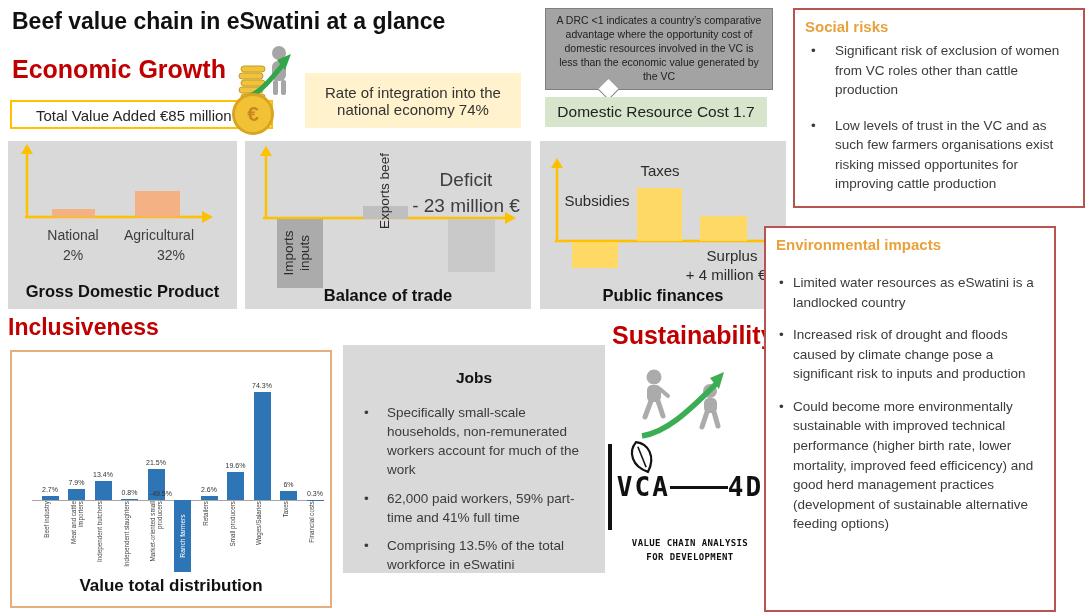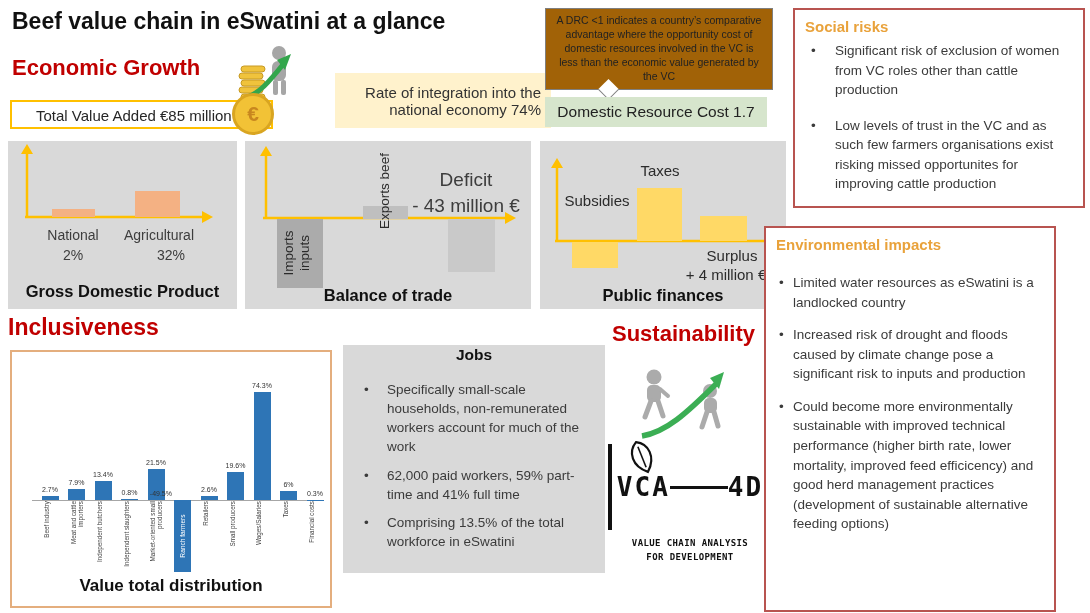--- a/index.html
+++ b/index.html
@@ -3,31 +3,31 @@
 <meta charset="utf-8">
 <style>
   html,body { margin:0; padding:0; background:#fff; }
   .canvas {
     position:relative; width:1090px; height:613px; background:#ffffff;
     font-family:"Liberation Sans", sans-serif; overflow:hidden; color:#262626;
   }
   .abs { position:absolute; }
 
   .main-title { left:12px; top:8px; font-size:23px; font-weight:bold; color:#111; }
-  .red-heading { color:#C00000; font-weight:bold; font-size:22px; }
+  .red-heading { color:#C00000; font-weight:bold; font-size:25px; }
 
   
   .tva-box { left:10px; top:100px; width:263px; height:29px; background:#fff;
     border:2px solid #FFC000; font-size:15px; color:#262626; line-height:27px; padding-left:24px; box-sizing:border-box; }
   .euro-coin { left:232px; top:93px; width:42px; height:42px; border-radius:50%;
     background:#F2C236; border:3px solid #D9A521; box-sizing:border-box;
     text-align:center; line-height:36px; font-size:21px; font-weight:bold; color:#C8871F; }
   .rate-box { left:305px; top:73px; width:216px; height:55px; background:#FFF2CC;
-    font-size:15px; color:#333; text-align:right; display:flex; align-items:center; justify-content:center; padding:0 10px; box-sizing:border-box;margin-left:30px; }
-  .drc-callout { left:545px; top:8px; width:228px; height:82px; background:#a16207;
+    font-size:15px; color:#333; text-align:center; display:flex; align-items:center; justify-content:center; padding:0 10px; box-sizing:border-box; }
+  .drc-callout { left:545px; top:8px; width:228px; height:82px; background:#a3a3a3;
     border:1px solid #7f7f7f; font-size:10.5px; line-height:1.32; color:#222;
     text-align:center; display:flex; align-items:center; justify-content:center; padding:2px 8px; box-sizing:border-box; }
   .callout-tip { position:absolute; left:55px; bottom:-8px; width:14px; height:14px; background:#fff;
     border-right:1px solid #7f7f7f; border-bottom:1px solid #7f7f7f; transform:rotate(45deg); }
   .drc-box { left:545px; top:97px; width:222px; height:30px; background:#D6E5CC;
     font-size:15.5px; color:#222; text-align:center; line-height:30px; }
 
   
   .panel { background:#D9D9D9; }
   .panel-title { position:absolute; left:0; width:100%; text-align:center; font-weight:bold; font-size:16.5px; color:#111; }
@@ -38,21 +38,21 @@
   .risk-box { background:#fff; border:2px solid #B85450; box-sizing:border-box; padding:8px 12px 6px 10px; }
   .risk-title { color:#E9A23B; font-weight:bold; font-size:15px; margin-bottom:6px; }
   .b-item { position:relative; font-size:13.5px; color:#3b3b3b; line-height:1.45; }
   .social .b-item { padding-left:30px; margin-bottom:16px; }
   .social .b-item::before { content:"\2022"; position:absolute; left:6px; }
   .env .b-item { padding-left:17px; margin-bottom:13px; }
   .env .b-item::before { content:"\2022"; position:absolute; left:3px; }
   .env .risk-title { margin-bottom:20px; }
 
   
-  .jobs-box { left:343px; top:345px; width:262px; height:228px; background:#D9D9D9; box-sizing:border-box; padding:1px 12px; }
+  .jobs-box { left:343px; top:345px; width:262px; height:228px; background:#D9D9D9; box-sizing:border-box; padding:24px 12px; }
   .jobs-title { text-align:center; font-weight:bold; font-size:15.5px; color:#111; margin-bottom:16px; }
   .jobs-box .b-item { padding-left:32px; margin-bottom:2px; line-height:1.42;margin-top:9px; }
   .jobs-box .b-item::before { content:"\2022"; position:absolute; left:9px; }
 
   
   .va-box { left:10px; top:350px; width:322px; height:258px; background:#fff;
     border:2px solid #E4AE7E; box-sizing:border-box; }
   #va-chart { position:absolute; left:2px; top:8px; width:316px; height:218px; }
   .va-axis { position:absolute; left:18px; top:140px; width:292px; height:1px; background:#A6A6A6; }
   .va-bar { position:absolute; background:#2E75B6; }
@@ -136,21 +136,21 @@
       <line x1="18" y1="77" x2="262" y2="77" stroke="#FFC000" stroke-width="2.5"></line>
       <polygon points="271,77 260,71 260,83" fill="#FFC000"></polygon>
       <rect x="32" y="78" width="46" height="69" fill="#ABABAB"></rect>
       <rect x="118" y="65" width="45" height="13" fill="#BFBFBF"></rect>
       <rect x="203" y="78" width="47" height="53" fill="#C9C9C9"></rect>
     </svg>
     <div class="plabel rot" style="left:17px; top:96px; width:70px; height:32px; line-height:16px; font-size:13.5px; color:#2b2b2b;">Imports inputs</div>
     <div class="plabel rot" style="left:95px; top:42px; width:90px; height:16px; font-size:13.5px; color:#2b2b2b;">Exports beef</div>
     <div class="plabel" style="left:160px; top:26px; width:122px; font-size:19px; line-height:1.35;">
       <div>Deficit</div>
-      <div>- 43 million €</div>
+      <div>- 23 million €</div>
     </div>
     <div class="panel-title" style="top:145px;">Balance of trade</div>
   </div>
 
   <div class="abs panel" style="left:540px; top:141px; width:246px; height:168px;">
     <svg width="246" height="150">
       <line x1="17" y1="24" x2="17" y2="101" stroke="#FFC000" stroke-width="2.5"></line>
       <polygon points="17,17 11,27 23,27" fill="#FFC000"></polygon>
       <line x1="15" y1="100" x2="226" y2="100" stroke="#FFC000" stroke-width="2.5"></line>
       <polygon points="235,100 224,94 224,106" fill="#FFC000"></polygon>

